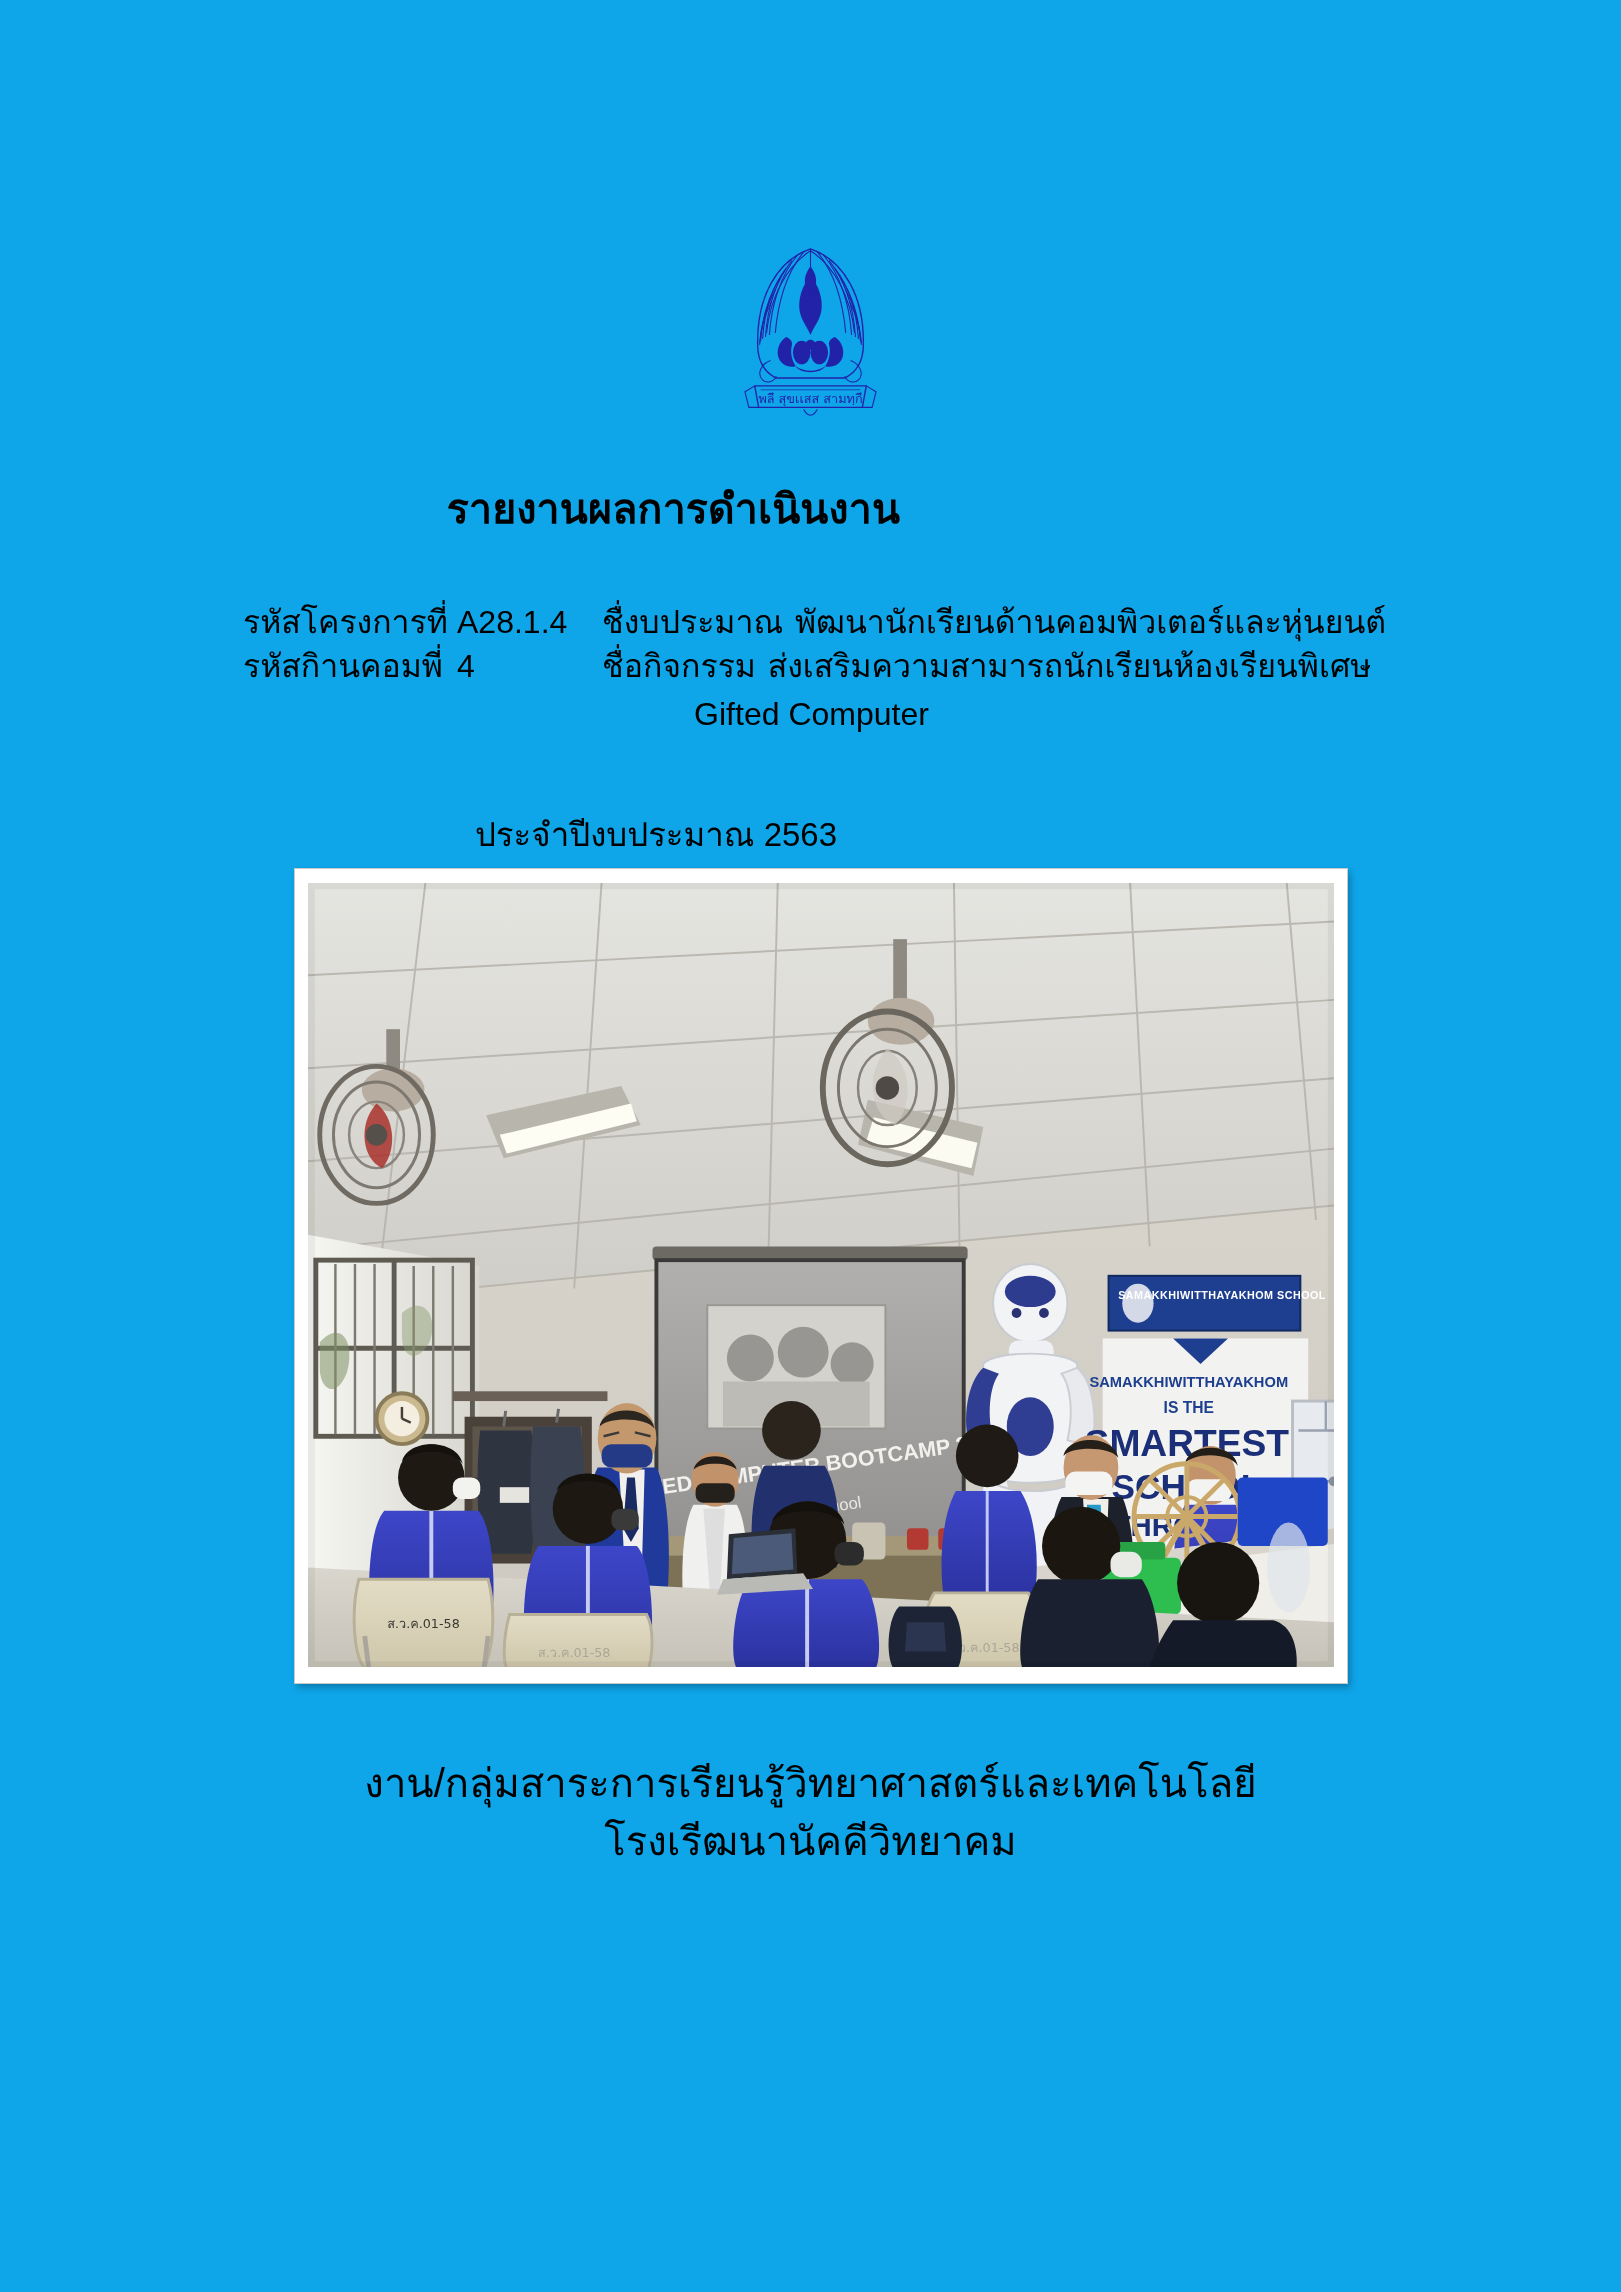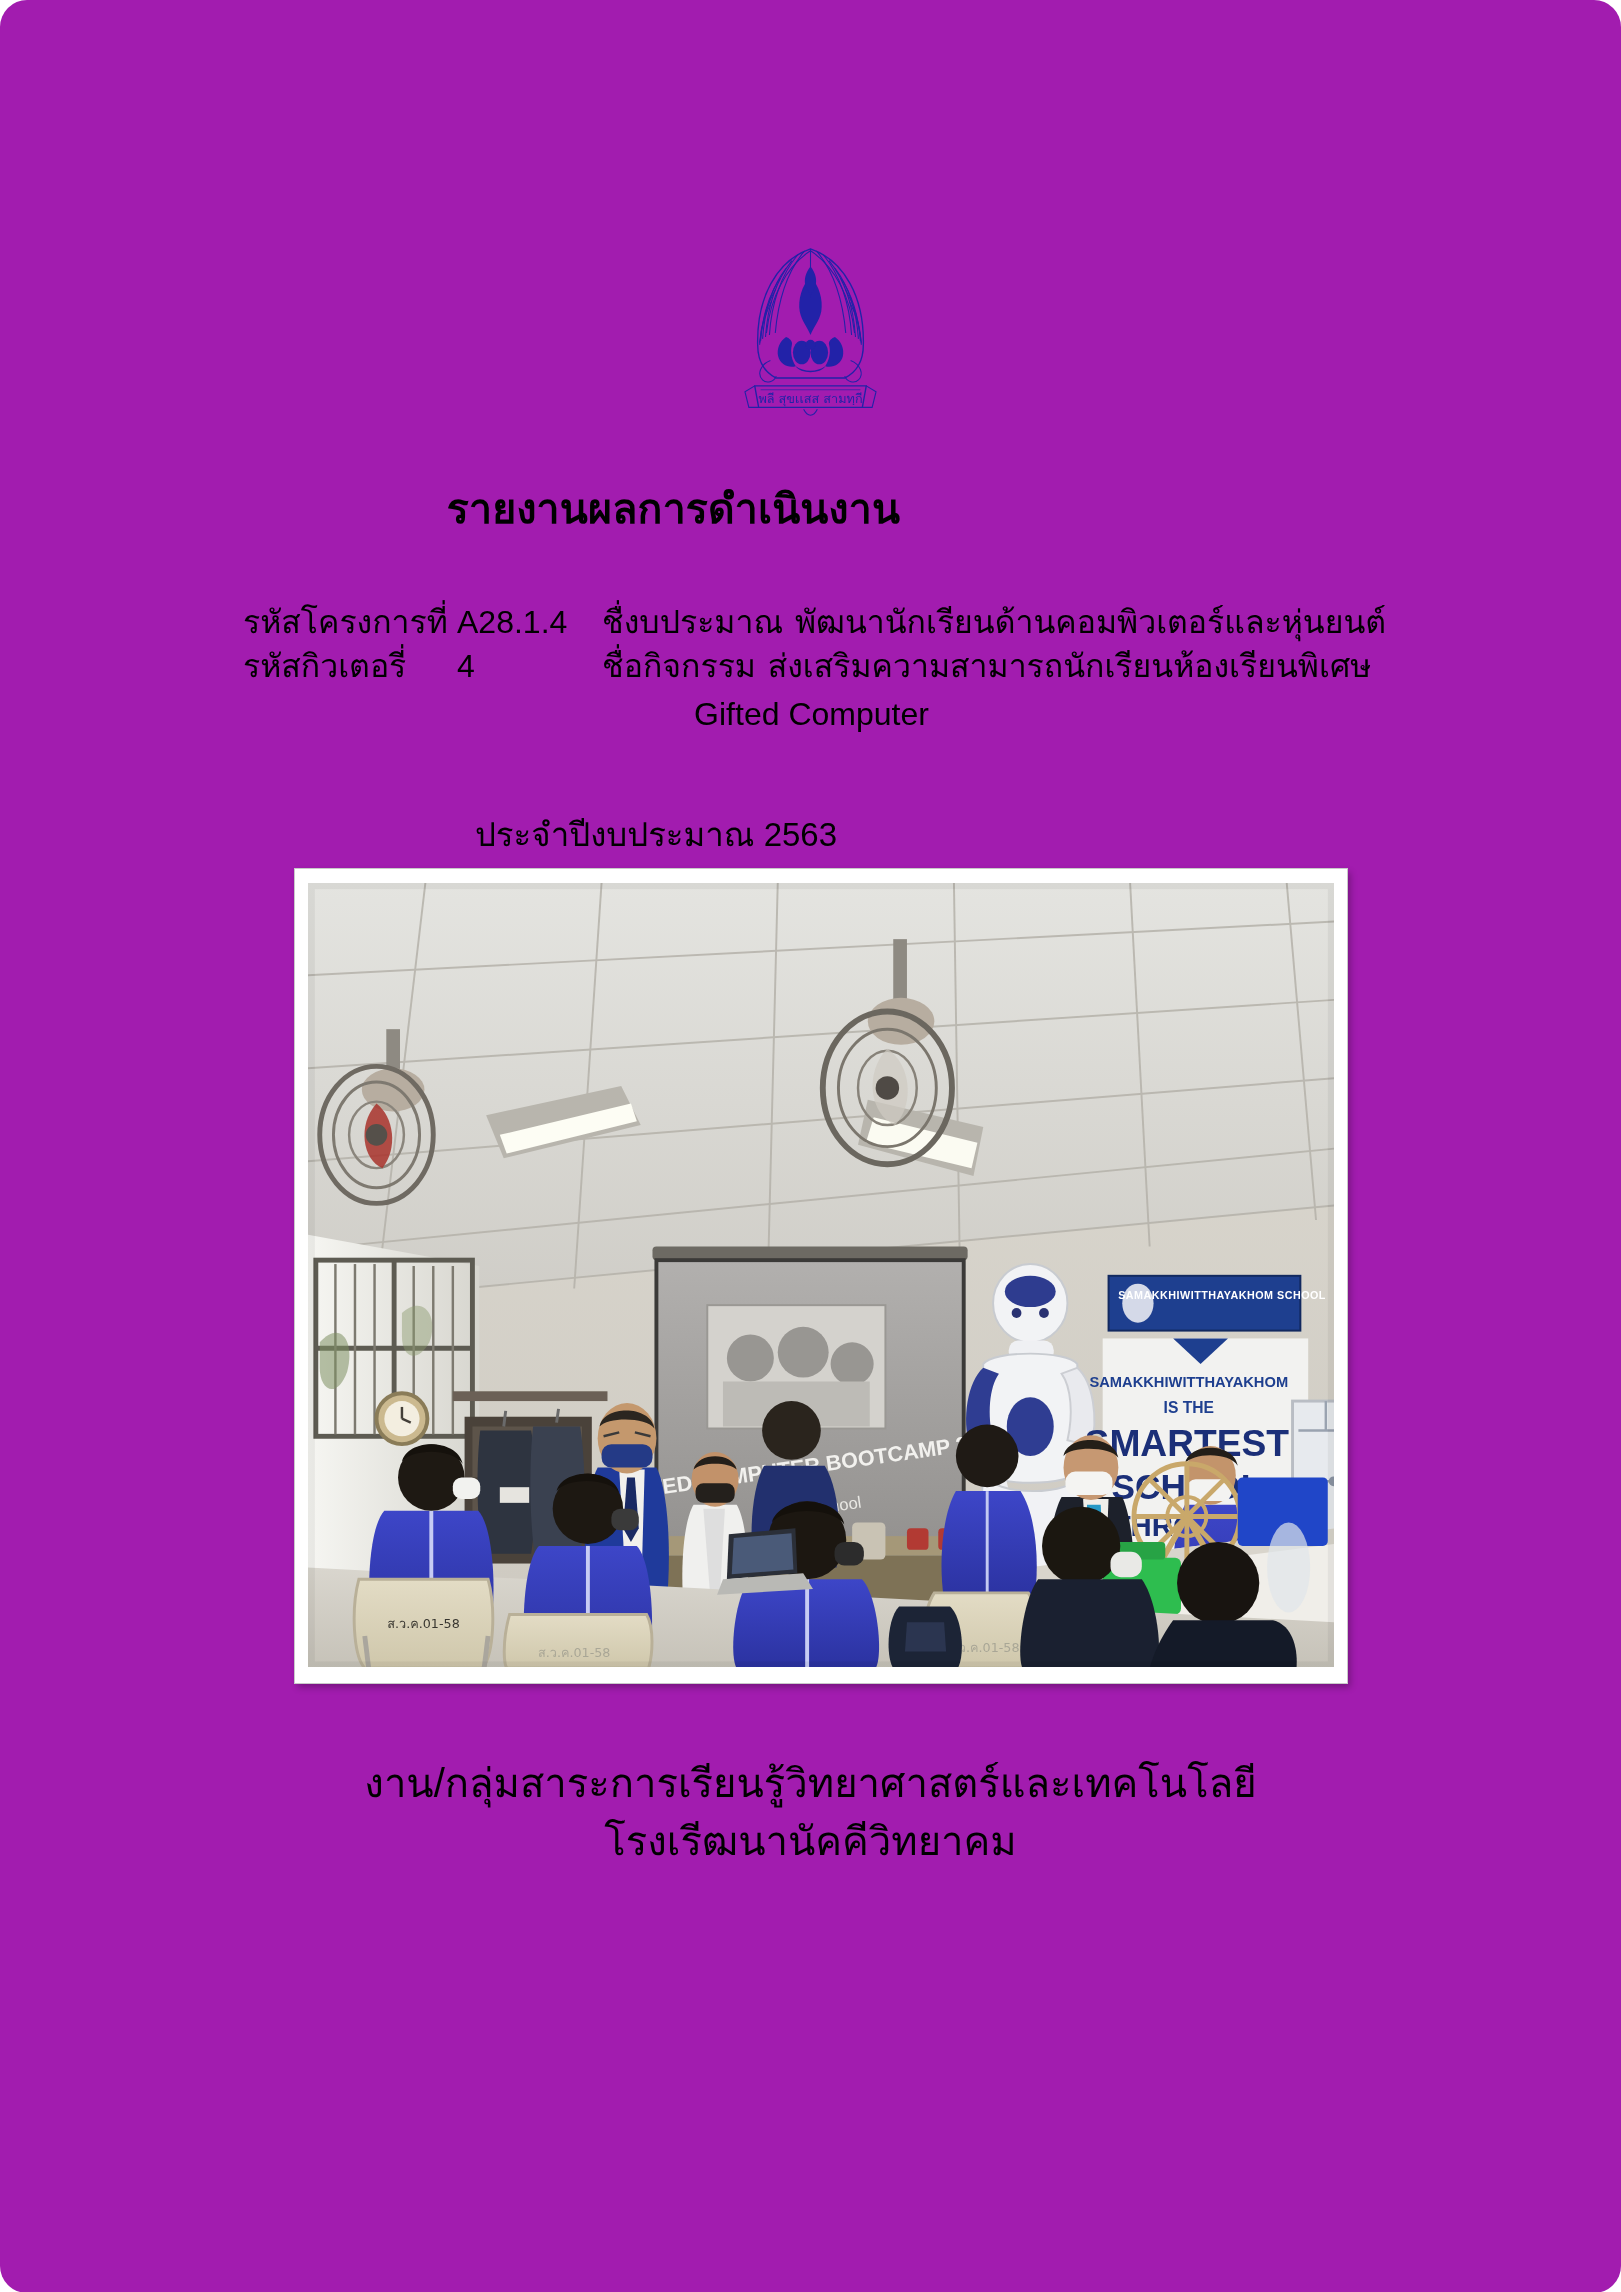--- a/index.html
+++ b/index.html
@@ -14,22 +14,21 @@
     font-family: "Liberation Sans", "DejaVu Sans", sans-serif;
     color: #000000;
     position: relative;
     overflow: hidden;
   }
 
   .page {
     position: relative;
     width: 1621px;
     height: 2293px;
-    background: #a21caf;
-    border-radius: 27px;
+    background: #0ea5e9;
   }
 
   
   .crest-wrap {
     position: absolute;
     top: 243px;
     left: 0;
     width: 1621px;
     display: flex;
     justify-content: center;
@@ -201,21 +200,21 @@
   <div class="info-block">
 
     <div class="info-line">
       <span class="lbl-code">รหัสโครงการที่</span>
       <span class="code-val">A28.1.4</span>
       <span class="lbl-name">ชื่งบประมาณ</span>
       <span class="name-val">พัฒนานักเรียนด้านคอมพิวเตอร์และหุ่นยนต์</span>
     </div>
 
     <div class="info-line">
-      <span class="lbl-code">รหัสกิวเตอรี่</span>
+      <span class="lbl-code">รหัสกิานคอมพี่</span>
       <span class="code-val">4</span>
       <span class="lbl-name">ชื่อกิจกรรม</span>
       <span class="name-val">ส่งเสริมความสามารถนักเรียนห้องเรียนพิเศษ</span>
     </div>
 
     <div class="info-sub">Gifted Computer</div>
   </div>
 
   <div class="fiscal-year">ประจำปีงบประมาณ 2563</div>
 

